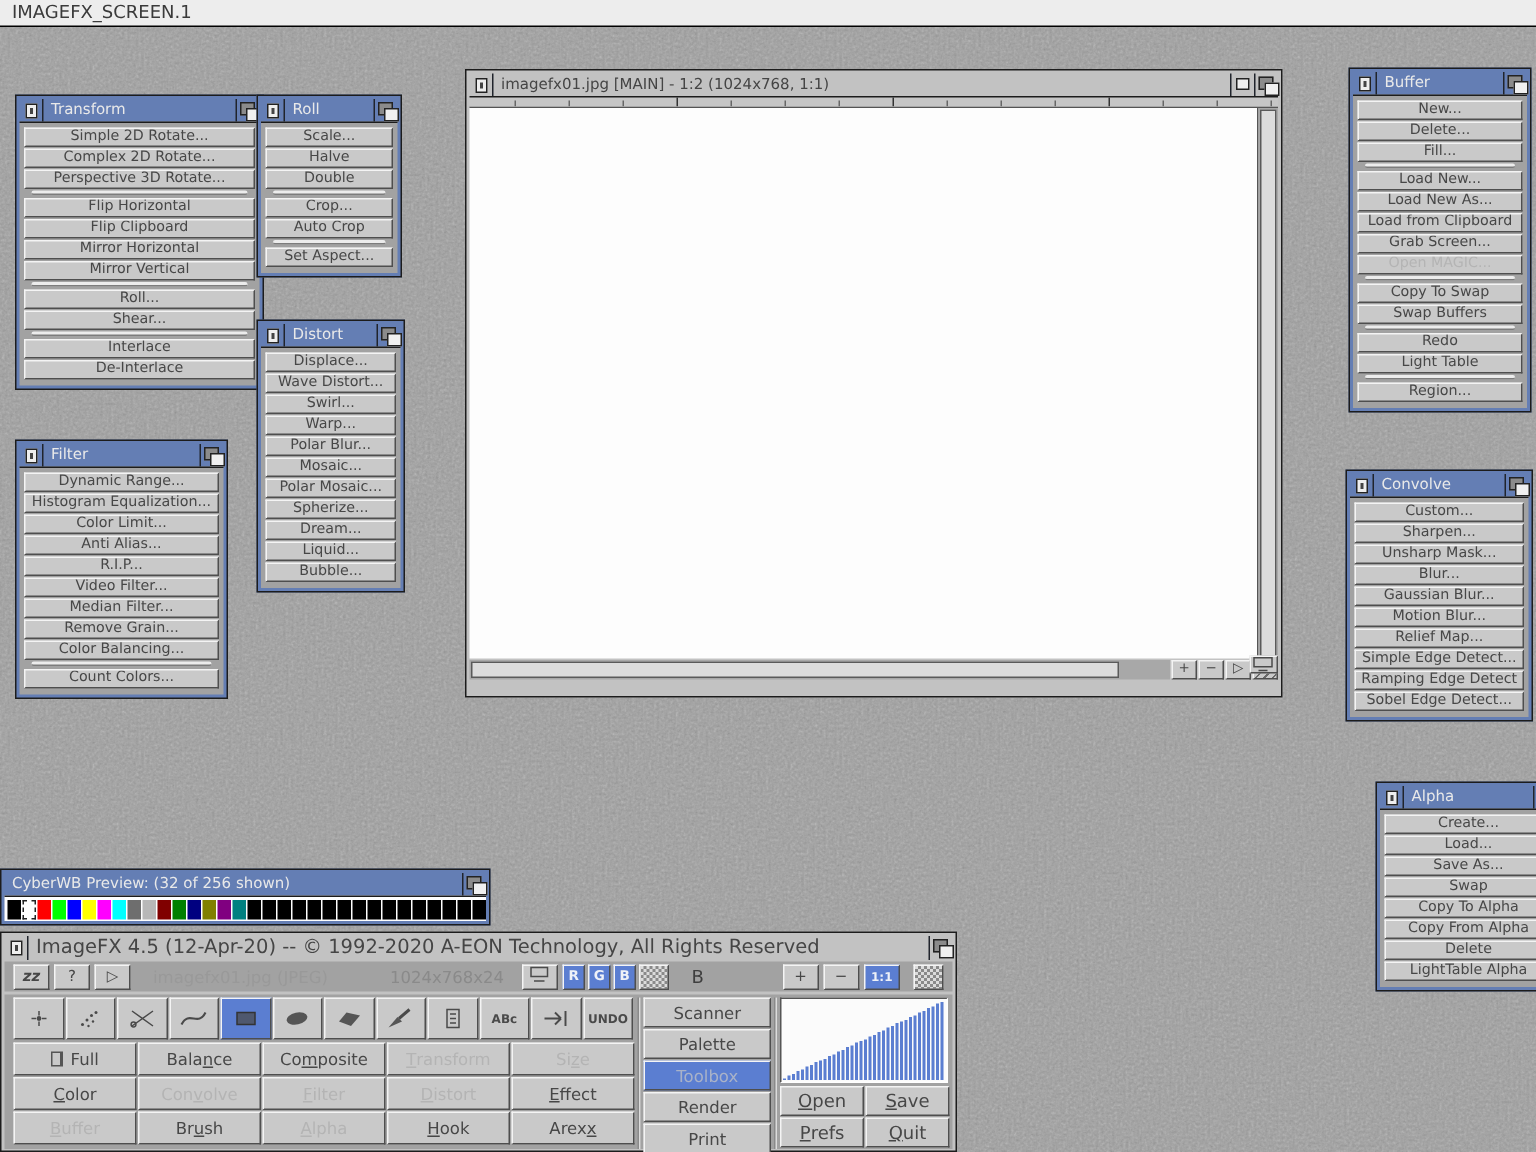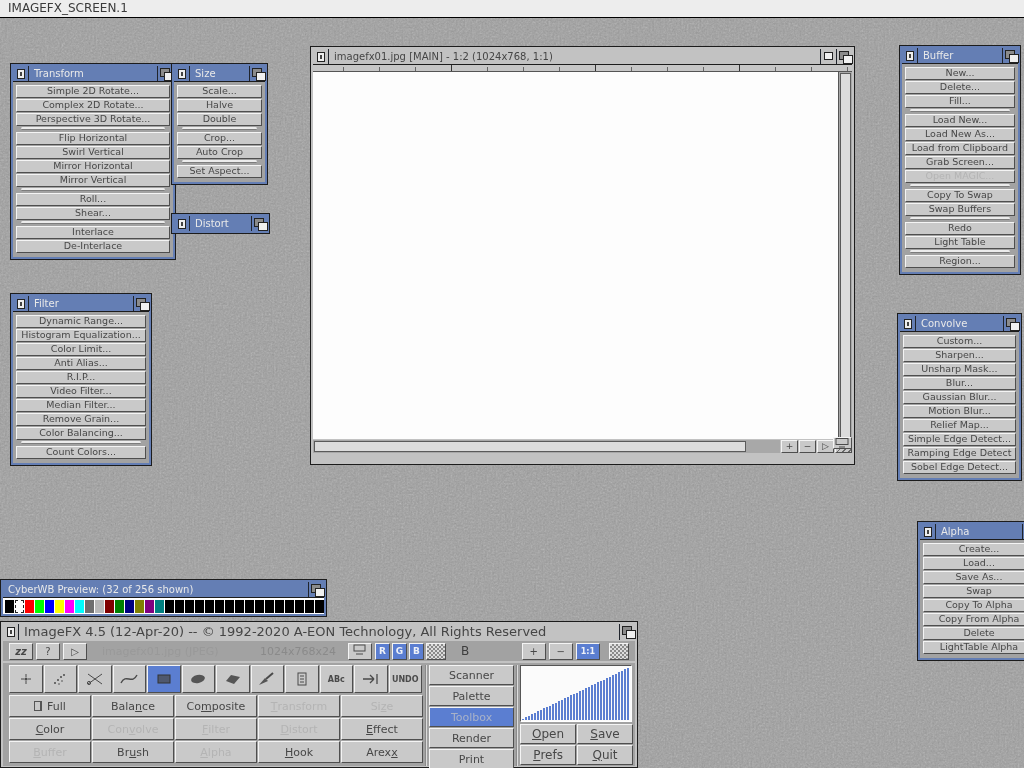--- a/index.html
+++ b/index.html
@@ -112,53 +112,66 @@
       <div class="cg"></div>
       <div class="ttext">Transform</div>
       <div class="dg"></div>
     </div>
     <div class="pbody">
       <div class="pbtn">Simple 2D Rotate...</div>
       <div class="pbtn">Complex 2D Rotate...</div>
       <div class="pbtn">Perspective 3D Rotate...</div>
       <div class="psep"></div>
       <div class="pbtn">Flip Horizontal</div>
-      <div class="pbtn">Swirl Vertical</div>
+      <div class="pbtn">Flip Clipboard</div>
       <div class="pbtn">Mirror Horizontal</div>
       <div class="pbtn">Mirror Vertical</div>
       <div class="psep"></div>
       <div class="pbtn">Roll...</div>
       <div class="pbtn">Shear...</div>
       <div class="psep"></div>
       <div class="pbtn">Interlace</div>
       <div class="pbtn">De-Interlace</div>
     </div>
   </div>
 <div class="win blue" style="left:171px;top:63px;width:97px">
     <div class="tbar">
       <div class="cg"></div>
-      <div class="ttext">Size</div>
+      <div class="ttext">Roll</div>
       <div class="dg"></div>
     </div>
     <div class="pbody">
       <div class="pbtn">Scale...</div>
       <div class="pbtn">Halve</div>
       <div class="pbtn">Double</div>
       <div class="psep"></div>
       <div class="pbtn">Crop...</div>
       <div class="pbtn">Auto Crop</div>
       <div class="psep"></div>
       <div class="pbtn">Set Aspect...</div>
     </div>
   </div>
 <div class="win blue" style="left:171px;top:213px;width:99px">
     <div class="tbar">
       <div class="cg"></div>
       <div class="ttext">Distort</div>
       <div class="dg"></div>
+    </div>
+    <div class="pbody">
+      <div class="pbtn">Displace...</div>
+      <div class="pbtn">Wave Distort...</div>
+      <div class="pbtn">Swirl...</div>
+      <div class="pbtn">Warp...</div>
+      <div class="pbtn">Polar Blur...</div>
+      <div class="pbtn">Mosaic...</div>
+      <div class="pbtn">Polar Mosaic...</div>
+      <div class="pbtn">Spherize...</div>
+      <div class="pbtn">Dream...</div>
+      <div class="pbtn">Liquid...</div>
+      <div class="pbtn">Bubble...</div>
     </div>
   </div>
 <div class="win blue" style="left:10px;top:293px;width:142px">
     <div class="tbar">
       <div class="cg"></div>
       <div class="ttext">Filter</div>
       <div class="dg"></div>
     </div>
     <div class="pbody">
       <div class="pbtn">Dynamic Range...</div>

